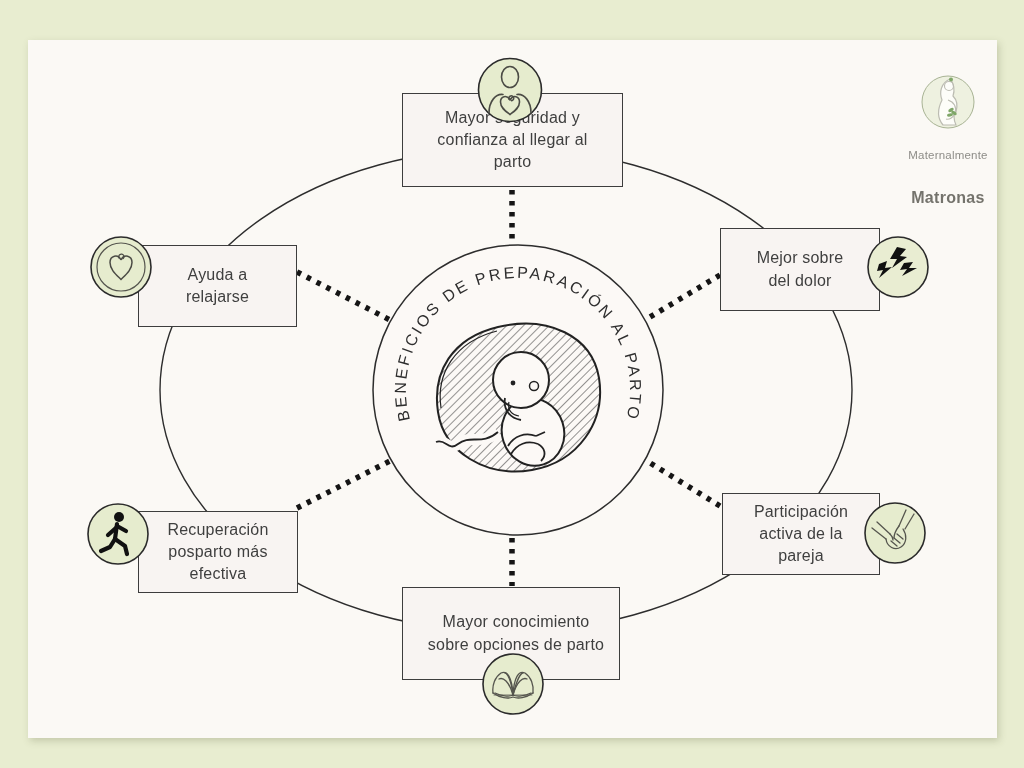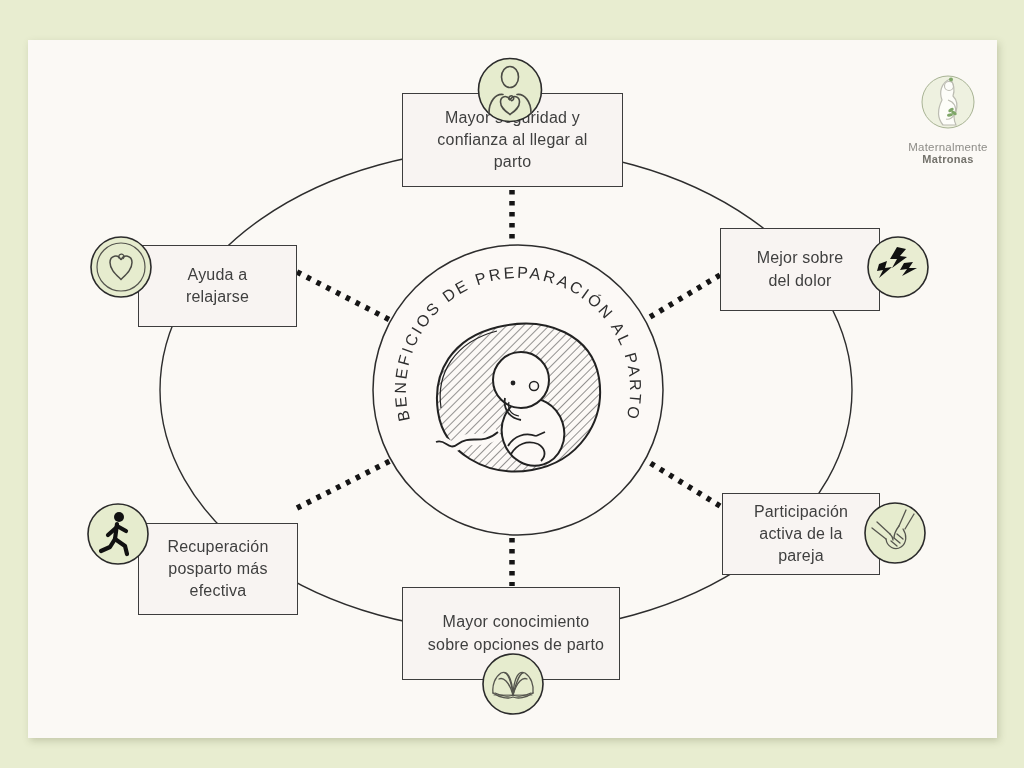--- a/index.html
+++ b/index.html
@@ -20,33 +20,33 @@
     display:flex;align-items:center;justify-content:center;
     text-align:center;padding:4px 10px;
   }
   .node-label{
     white-space:pre-line;font-size:16px;line-height:1.38;color:#3f3f3f;
     letter-spacing:.2px;
   }
   #node-top{left:402px;top:93px;width:221px;height:94px;}
   #node-upper-left{left:138px;top:229px;width:159px;height:82px;margin-top:16px;}
   #node-upper-right{left:720px;top:228px;width:160px;height:83px;}
-  #node-lower-left{left:138px;top:523px;width:160px;height:92px;}
+  #node-lower-left{left:138px;top:511px;width:160px;height:82px;}
   #node-lower-right{left:722px;top:493px;width:158px;height:82px;}
   #node-bottom{left:402px;top:587px;width:218px;height:93px;padding-left:20px;}
   .icon{position:absolute;z-index:4;}
   #icon-top{left:476px;top:56px;}
   #icon-upper-left{left:89px;top:235px;}
   #icon-upper-right{left:866px;top:235px;}
   #icon-lower-left{left:86px;top:502px;}
   #icon-lower-right{left:863px;top:501px;}
   #icon-bottom{left:481px;top:652px;}
   #logo{position:absolute;left:896px;top:74px;width:104px;z-index:4;text-align:center;}
-  .logo-line1{font-size:11.5px;color:#8e8d88;margin-top:7px;letter-spacing:.2px;}
-  .logo-line2{font-size:11px;color:#74736c;font-weight:bold;letter-spacing:.3px;}
+  .logo-line1{font-size:11.5px;color:#8e8d88;margin-top:15px;letter-spacing:.2px;}
+  .logo-line2{font-size:16px;color:#74736c;font-weight:bold;letter-spacing:.3px;margin-top:28px;}
   .curve-title{
     font-size:16px;letter-spacing:2.6px;fill:#2e2e2e;font-weight:500;
     font-family:"Liberation Sans","DejaVu Sans",sans-serif;
   }
 </style>
 </head>
 <body>
 
 <div class="card"></div>
 

